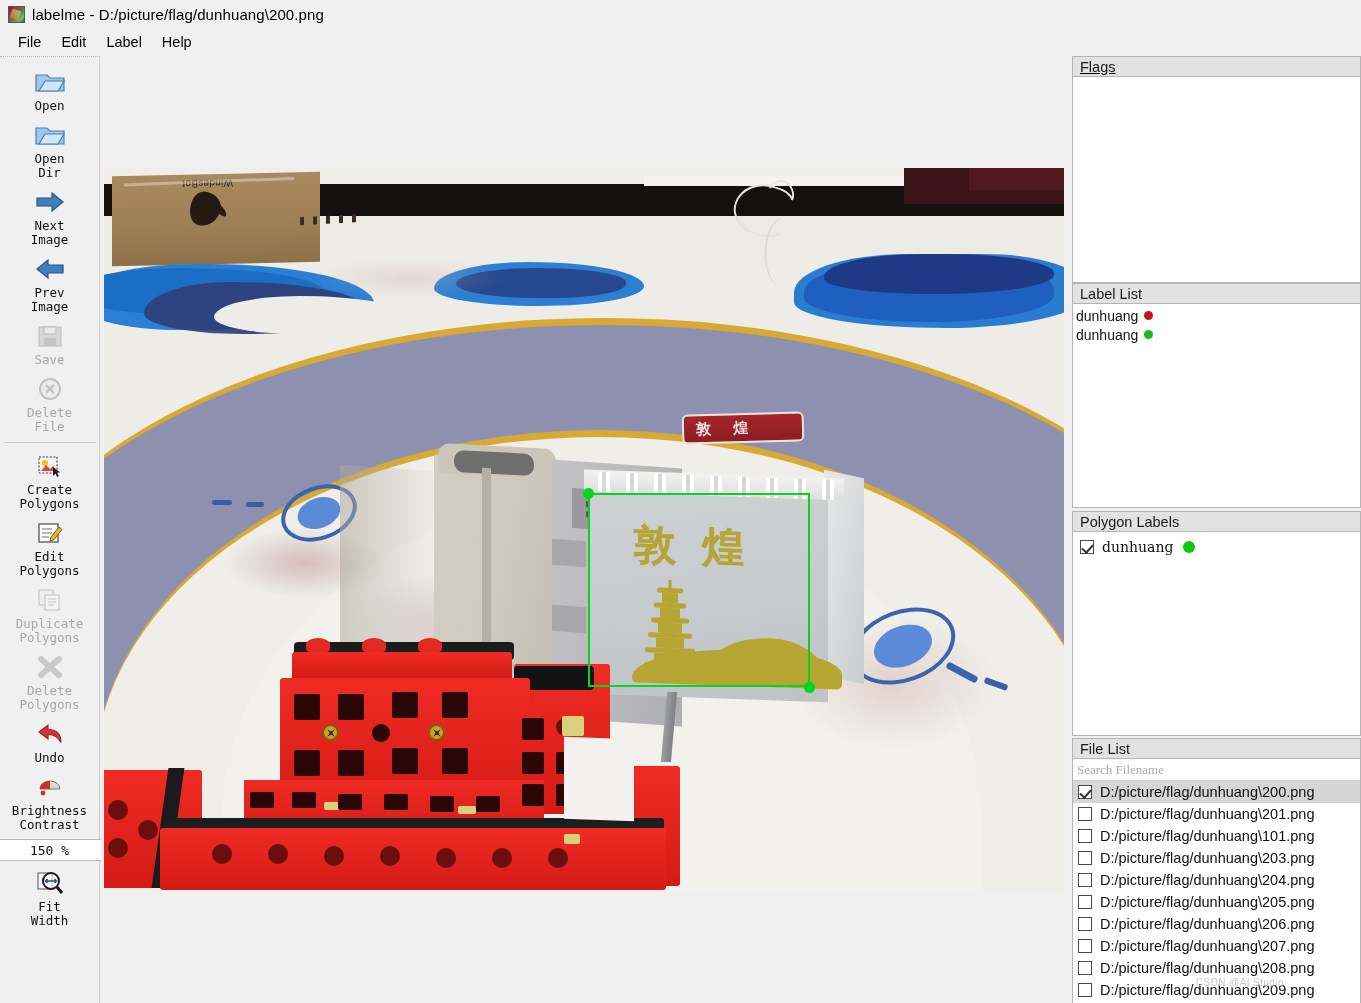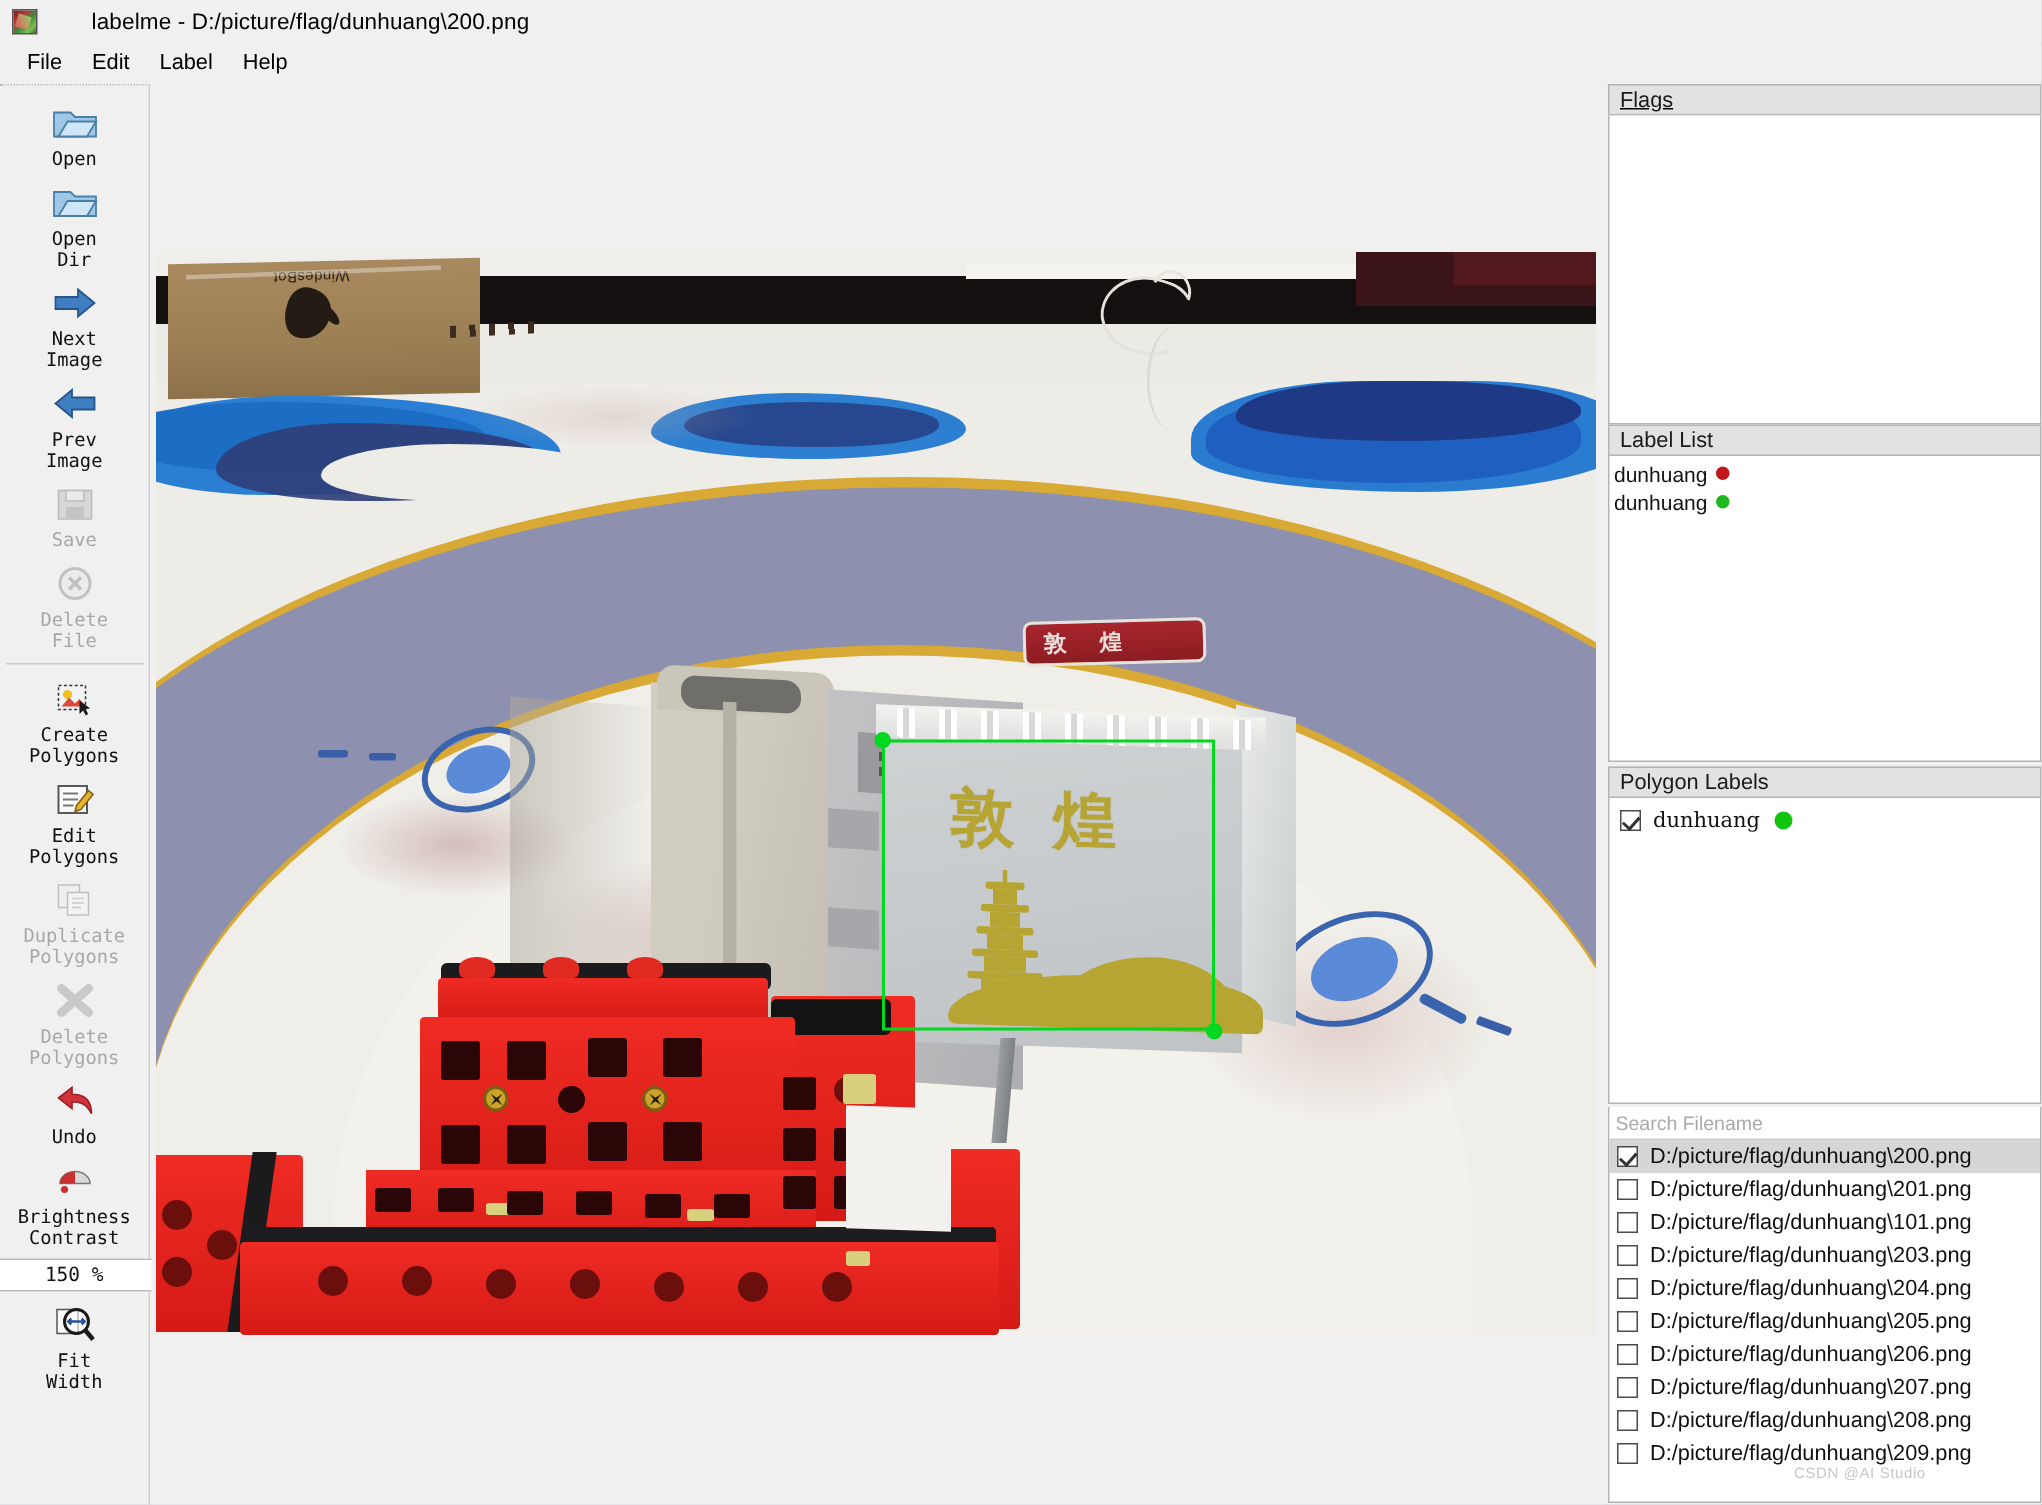--- a/index.html
+++ b/index.html
@@ -7,21 +7,21 @@
     width: 1361px; height: 1003px;
     overflow: hidden;
     background: #f0f0f0;
     font-family: "Liberation Sans", sans-serif;
   }
   #app { position: relative; width: 1361px; height: 1003px; background: #f0f0f0; }
 
   
   .titlebar {
     position: absolute; left: 0; top: 0; width: 1361px; height: 28px;
-    background: #f0f0f0; display: flex; align-items: center; padding-left: 8px; gap: 29px;
+    background: #f0f0f0; display: flex; align-items: center; padding-left: 8px;
   }
   .app-icon {
     width: 17px; height: 17px; margin-right: 7px; position: relative;
     background: linear-gradient(135deg,#7a1e1e 0%,#b33 30%,#3e8b3e 55%,#7fbf4f 80%,#2f6b2f 100%);
     border: 1px solid #555; flex: 0 0 auto;
   }
   .app-icon::after{
     content:""; position:absolute; left:2px; top:3px; width:9px; height:9px;
     background: linear-gradient(45deg,#e05a5a,#9acd6a); transform: rotate(18deg);
   }
@@ -424,21 +424,21 @@
   }
 
   .poly-row {
     display:flex; align-items:center; height:22px; padding-left:7px;
     font-family:"DejaVu Serif","Liberation Serif", serif; font-size:14px; color:#111;
   }
 
   .search-field {
     height: 22px; border-bottom: 1px solid #cdcdcd; display: flex; align-items: center;
     padding-left: 4px; background: #fff;
-    font-family: Liberation Sans, sans-serif; font-size: 13px; color: #a9a9a9; text-align: right;
+    font-family: Liberation Serif, serif; font-size: 13px; color: #a9a9a9; text-align: right;
   }
   .file-row {
     display: flex; align-items: center; height: 22px; padding-left: 5px;
     font-size: 14.5px; color: #101010; white-space: nowrap;
   }
   .file-row.sel { background: #d6d6d6; }
 
   .watermark {
     position: absolute; left: 1196px; top: 977px;
     font-size: 10px; color: #c7c7c7; letter-spacing: .4px; pointer-events:none;
@@ -807,20 +807,21 @@
       <div class="panel-body" style="height:204px; padding-top:4px;">
         <div class="poly-row">
           <span class="chk on"></span>
           <span>dunhuang</span>
           <span class="dot dot-lg" style="background:#10c410; margin-left:10px;"></span>
         </div>
       </div>
     </div>
 
     <div class="panel" style="top:682px;">
+      <div class="panel-title">File List</div>
       <div class="panel-body" style="height:264px;">
         <div class="search-field">Search Filename</div>
 
         <div class="file-row sel">
           <span class="chk on"></span>
           <span>D:/picture/flag/dunhuang\200.png</span>
         </div>
         <div class="file-row">
           <span class="chk"></span>
           <span>D:/picture/flag/dunhuang\201.png</span>

